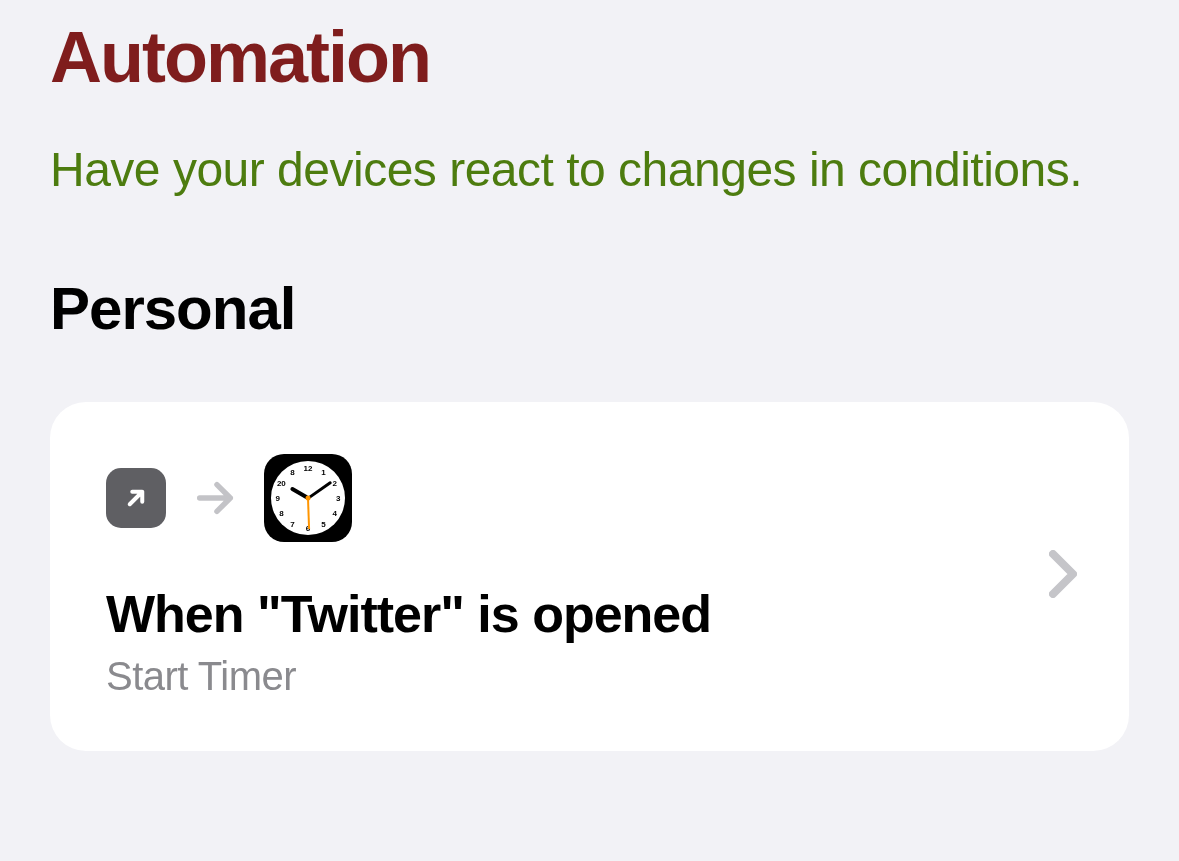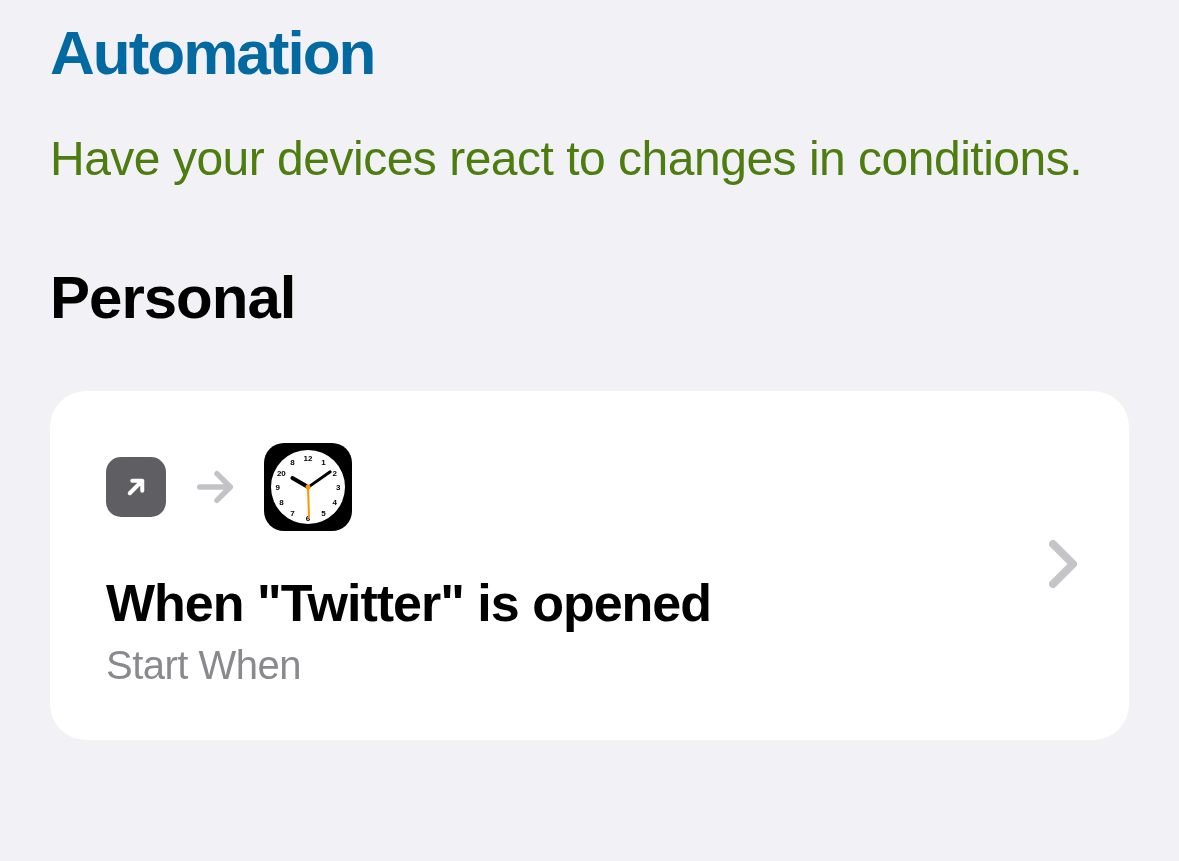--- a/index.html
+++ b/index.html
@@ -7,23 +7,23 @@
       font-family: -apple-system, BlinkMacSystemFont, "SF Pro Display", "SF Pro Text", "Helvetica Neue", Arial, sans-serif;
       background: #f2f2f6;
       width: 1179px;
       height: 861px;
       overflow: hidden;
     }
     .container {
       padding: 20px 50px 0 50px;
     }
     .page-title {
-      font-size: 62px;
+      font-size: 72px;
       font-weight: 800;
-      color: #0369a1;
+      color: #7f1d1d;
       letter-spacing: -2px;
       line-height: 1.05;
       margin-bottom: 42px;
     }
     .page-subtitle {
       font-size: 48px;
       font-weight: 400;
       color: #4d7c0f;
       line-height: 1.34;
       letter-spacing: -0.5px;
@@ -187,21 +187,21 @@
             <span class="clock-tick" style="left:14%; top:30%;">20</span>
             <span class="clock-tick" style="left:29%; top:15%;">8</span>
             <div class="clock-hand hand-hour"></div>
             <div class="clock-hand hand-minute"></div>
             <div class="clock-hand hand-second"></div>
             <div class="clock-center"></div>
           </div>
         </div>
       </div>
       <div class="card-title">When "Twitter" is opened</div>
-      <div class="card-subtitle">Start When</div>
+      <div class="card-subtitle">Start Timer</div>
     </div>
     <div class="chevron">
       <svg width="28" height="48" viewBox="0 0 14 24" fill="none">
         <path d="M2 2L12 12L2 22" stroke="#c5c5c9" stroke-width="4" stroke-linecap="round" stroke-linejoin="round"></path>
       </svg>
     </div>
   </div>
 </div>
 
 </body></html>

